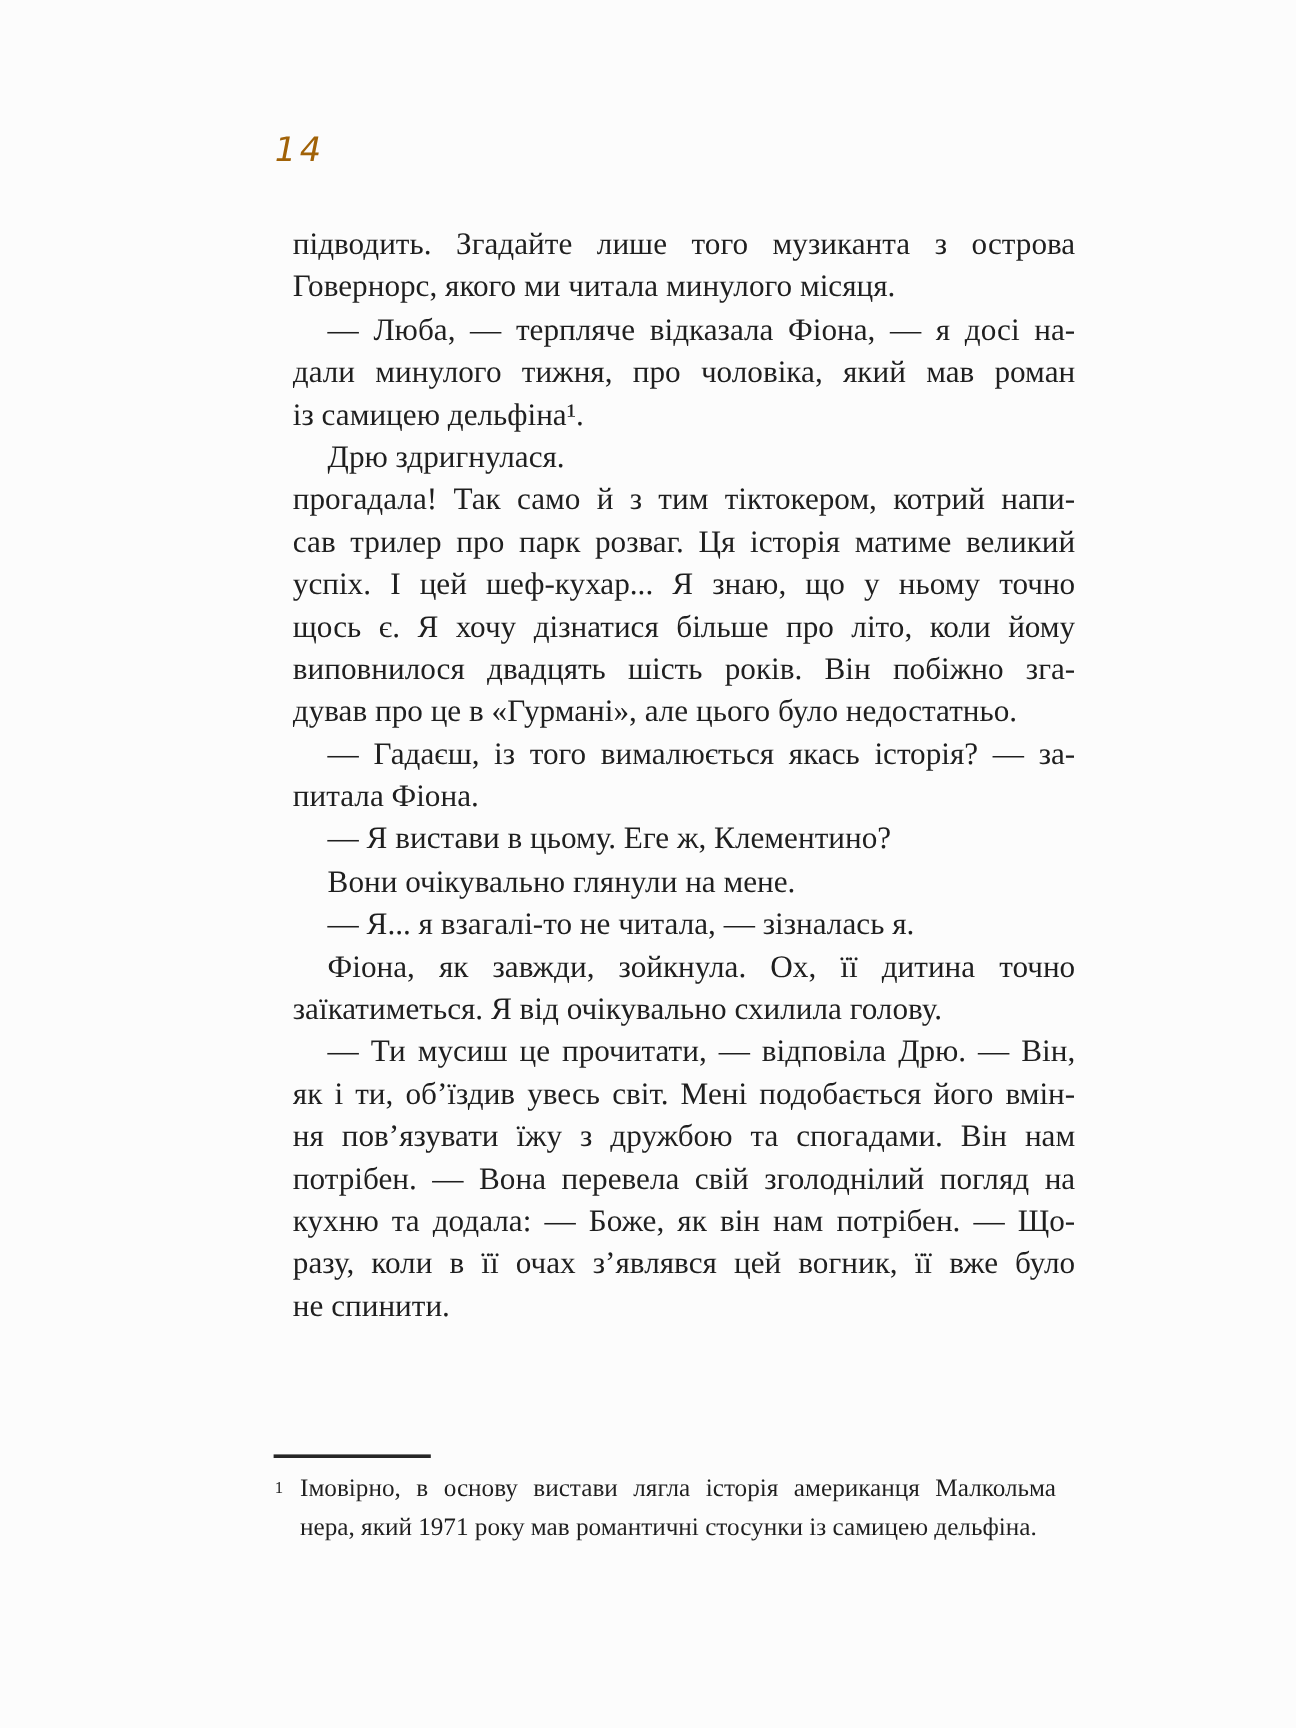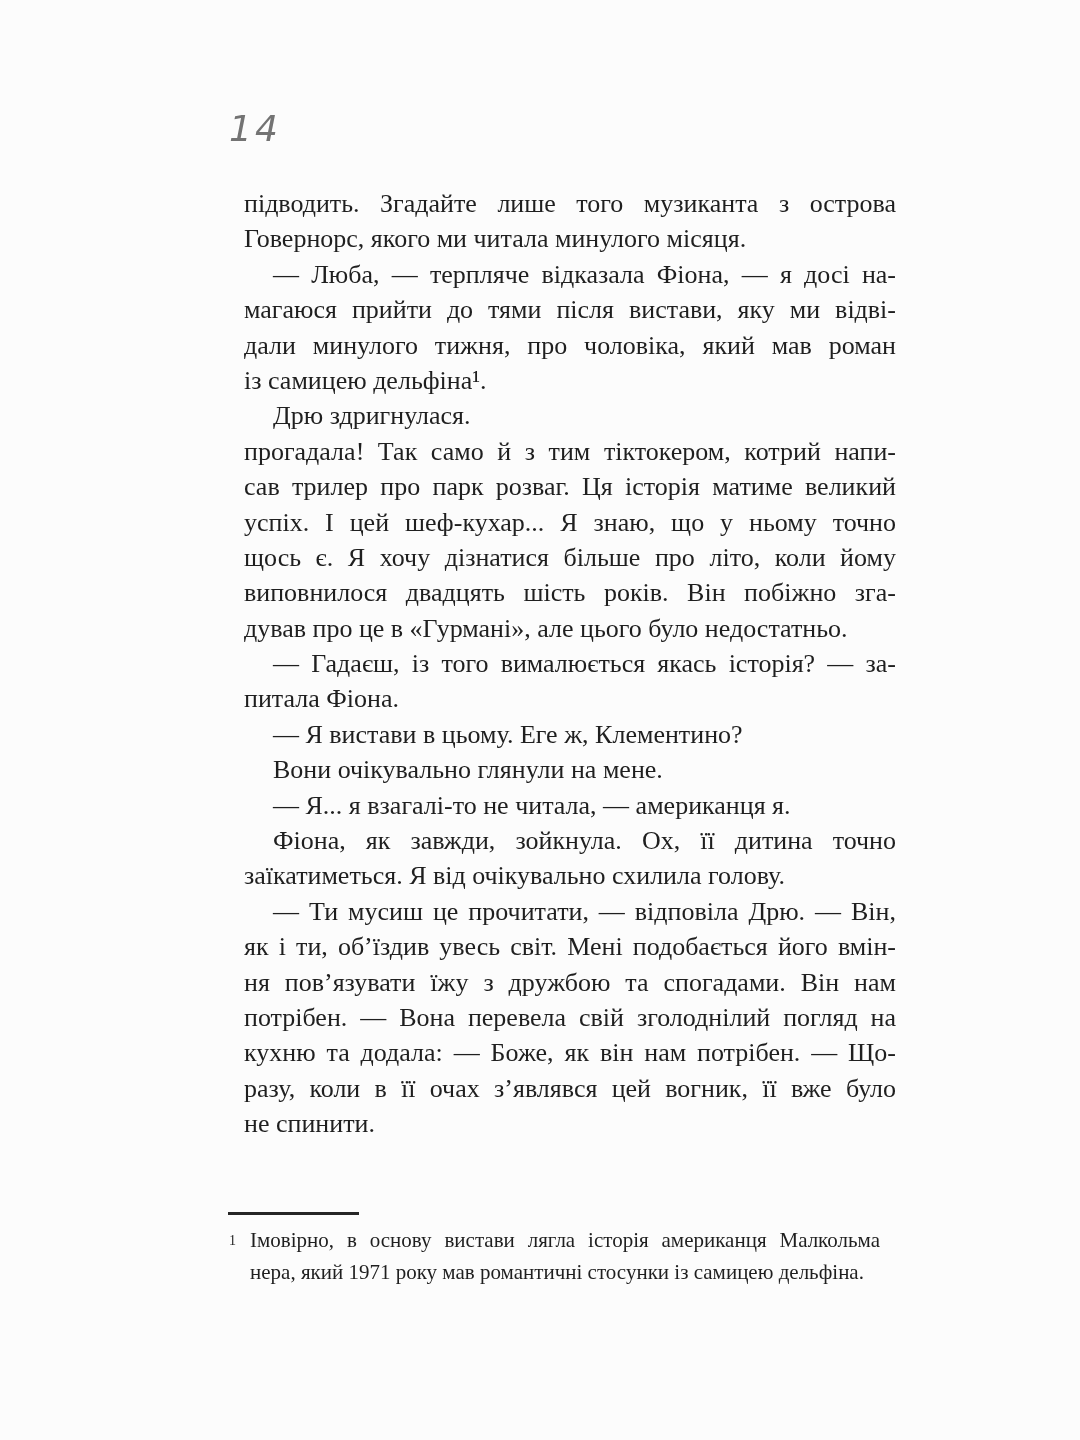--- a/index.html
+++ b/index.html
@@ -15,23 +15,23 @@
     overflow: hidden;
     font-family: "Liberation Serif", "DejaVu Serif", serif;
     color: #1f1f1f;
   }
   .page-number {
     position: absolute;
     left: 229px;
     top: 108px;
     font-family: "DejaVu Sans", sans-serif;
     font-style: italic;
-    font-size: 36px;
+    font-size: 28px;
     letter-spacing: 3px;
-    color: #737373;
+    color: #a16207;
   }
   .body-text {
     position: absolute;
     left: 244px;
     top: 186px;
     width: 652px;
     font-size: 26px;
     line-height: 35.4px;
   }
   .line {
@@ -82,21 +82,20 @@
 <div class="page">
   <div class="page-number">14</div>
 
   <div class="body-text">
       <div class="para">
         <div class="line">підводить. Згадайте лише того музиканта з острова</div>
         <div class="line last">Говернорс, якого ми читала минулого місяця.</div>
       </div>
       <div class="para">
         <div class="line indent">— Люба, — терпляче відказала Фіона, — я досі на-</div>
-        <div class="line">магаюся прийти до тями після вистави, яку ми відві-</div>
         <div class="line">дали минулого тижня, про чоловіка, який мав роман</div>
         <div class="line last">із самицею дельфіна¹.</div>
       </div>
       <div class="para">
         <div class="line indent last">Дрю здригнулася.</div>
       </div>
       <div class="para">
         <div class="line">прогадала! Так само й з тим тіктокером, котрий напи-</div>
         <div class="line">сав трилер про парк розваг. Ця історія матиме великий</div>
         <div class="line">успіх. І цей шеф-кухар... Я знаю, що у ньому точно</div>
@@ -108,21 +107,21 @@
         <div class="line indent">— Гадаєш, із того вималюється якась історія? — за-</div>
         <div class="line last">питала Фіона.</div>
       </div>
       <div class="para">
         <div class="line indent last">— Я вистави в цьому. Еге ж, Клементино?</div>
       </div>
       <div class="para">
         <div class="line indent last">Вони очікувально глянули на мене.</div>
       </div>
       <div class="para">
-        <div class="line indent last">— Я... я взагалі-то не читала, — американця я.</div>
+        <div class="line indent last">— Я... я взагалі-то не читала, — зізналась я.</div>
       </div>
       <div class="para">
         <div class="line indent">Фіона, як завжди, зойкнула. Ох, її дитина точно</div>
         <div class="line last">заїкатиметься. Я від очікувально схилила голову.</div>
       </div>
       <div class="para">
         <div class="line indent">— Ти мусиш це прочитати, — відповіла Дрю. — Він,</div>
         <div class="line">як і ти, об’їздив увесь світ. Мені подобається його вмін-</div>
         <div class="line">ня пов’язувати їжу з дружбою та спогадами. Він нам</div>
         <div class="line">потрібен. — Вона перевела свій зголоднілий погляд на</div>

